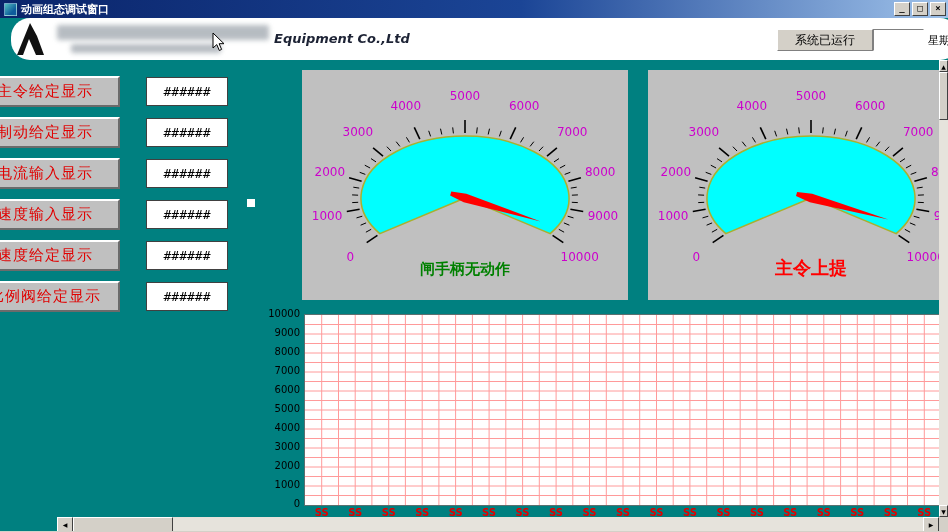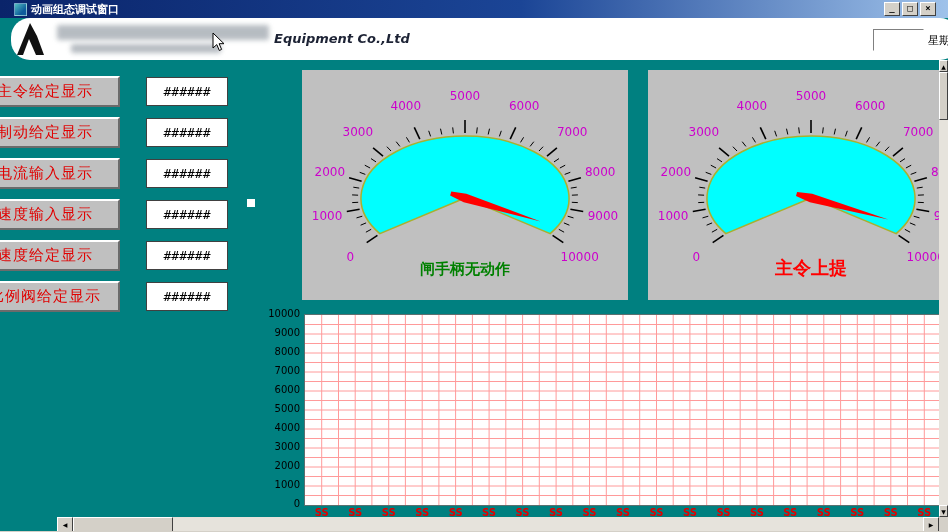--- a/index.html
+++ b/index.html
@@ -2,21 +2,21 @@
 <html><head>
 <meta charset="utf-8">
 <style>
   * { margin:0; padding:0; box-sizing:border-box; }
   html,body { width:948px; height:532px; overflow:hidden; }
   body { position:relative; background:#008080; font-family:"DejaVu Sans","Liberation Sans",sans-serif; }
 
   
   .titlebar { position:absolute; left:0; top:0; width:948px; height:18px;
     background:linear-gradient(90deg,#0a246a 0%,#1b4596 55%,#9fc2ea 100%);
-    display:flex; align-items:center; padding:0 12px; color:#fff; font-size:11px; font-weight:bold; }
+    display:flex; align-items:center; padding:0 2px; color:#fff; font-size:11px; font-weight:bold; }
   .titlebar-icon { width:13px; height:13px; margin:0 4px 0 2px; flex:0 0 auto;
     background:linear-gradient(135deg,#53c0c0,#0d5c9c 70%); border:1px solid rgba(255,255,255,.4); }
   .win-controls { margin-left:auto; display:flex; gap:2px; }
   .win-btn { width:16px; height:14px; background:#d4d0c8; border:1px solid;
     border-color:#ffffff #404040 #404040 #ffffff; font-size:9px; line-height:11px;
     text-align:center; color:#000; font-family:"DejaVu Sans Mono",monospace; cursor:default; }
 
   
   .header { position:absolute; left:11px; top:18px; width:948px; height:42px; background:#ffffff;border-radius:19px; }
   .logo-svg { position:absolute; left:3px; top:2px; }
@@ -85,20 +85,21 @@
   </span>
 </div>
 
 <div class="header">
   <svg class="logo-svg" width="42" height="38">
     <polygon points="3,35 16,3 23,16 30,35 22,35 15,19 9,35" fill="#111"></polygon>
   </svg>
   <div class="blur-bar blur1"></div>
   <div class="blur-bar blur2"></div>
   <div class="company-en">Equipment Co.,Ltd</div>
+  <div class="status-label">系统已运行</div>
   <div class="status-input"></div>
   <div class="day-label">星期</div>
 </div>
 
 <div class="lp-row" style="top:76px">
   <div class="lp-label">
       <span>主令给定显示</span>
     </div>
   <div class="lp-value">
       <span>######</span>

